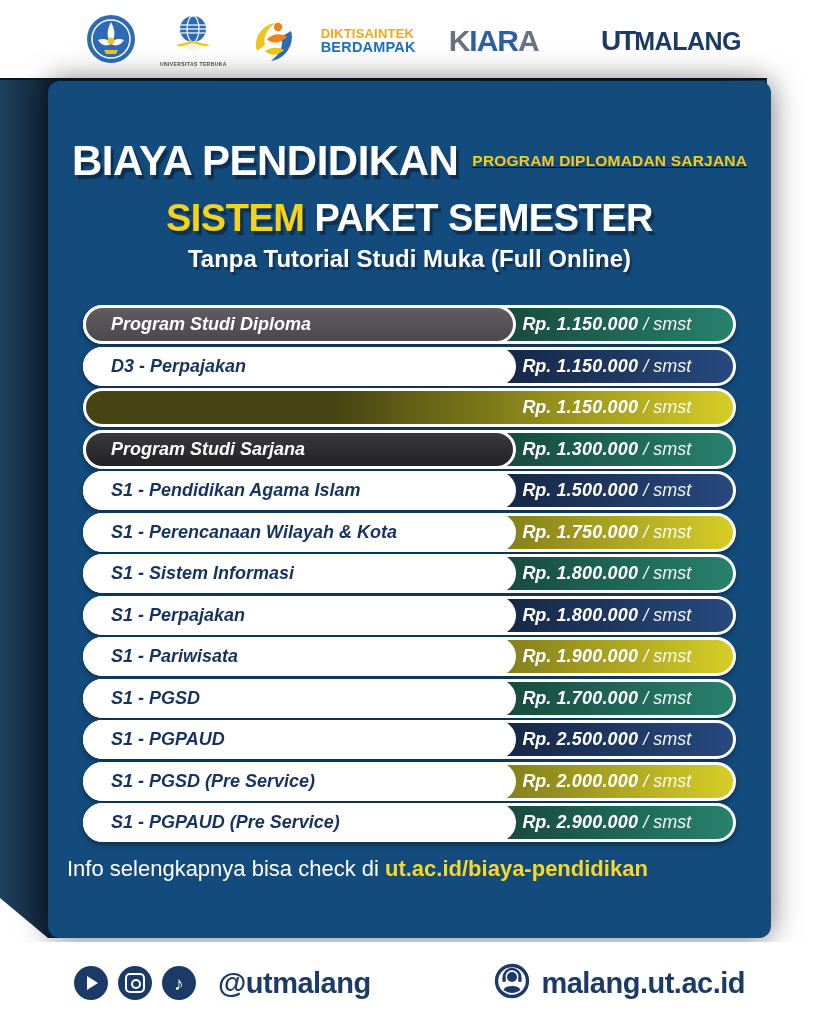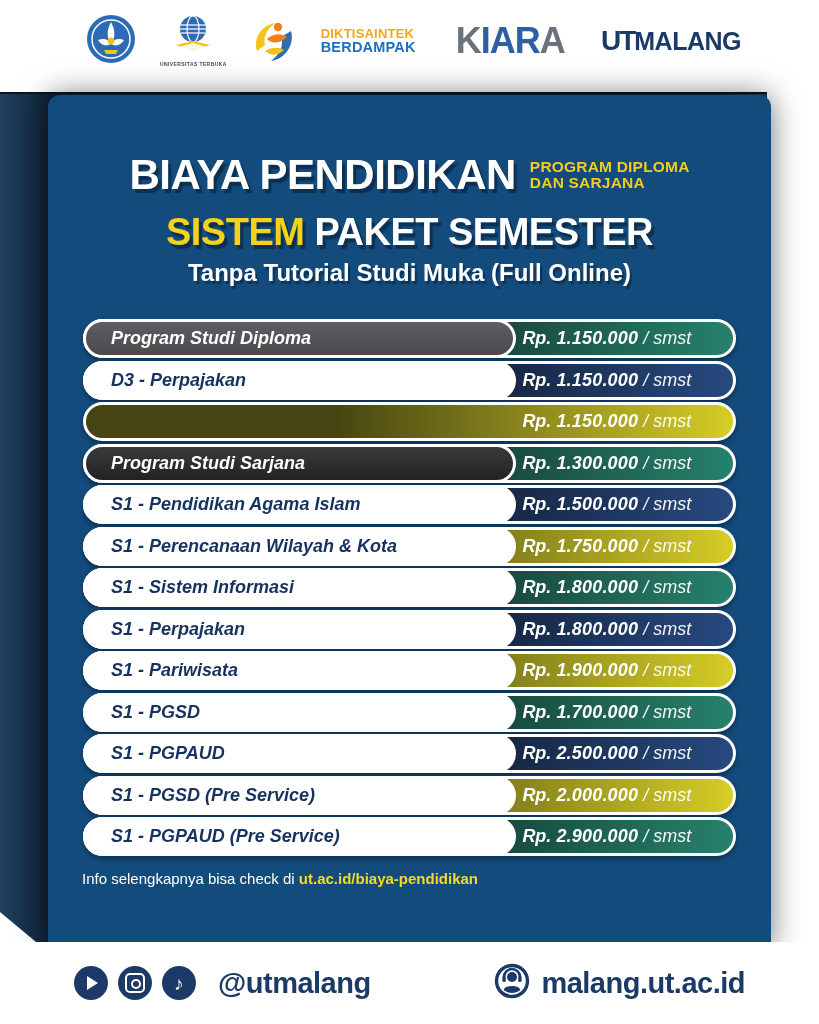--- a/index.html
+++ b/index.html
@@ -12,45 +12,45 @@
     position:absolute;top:0;left:0;width:819px;height:82px;background:#ffffff;
     display:flex;align-items:center;justify-content:space-between;
     padding:0 78px 0 86px;box-sizing:border-box;
   }
   .logo-group{display:flex;align-items:center;gap:24px;}
   .logo-stack{display:flex;flex-direction:column;align-items:center;gap:2px;}
   .logo-caption{font-size:5px;color:#4a4a4a;font-weight:700;letter-spacing:.4px;}
   .dikti-text{display:flex;flex-direction:column;line-height:1.02;margin-left:4px;}
   .dikti-l1{color:#F2A71B;font-weight:800;font-size:13px;letter-spacing:.2px;}
   .dikti-l2{color:#1E6FBE;font-weight:800;font-size:14.5px;letter-spacing:.2px;}
-  .kiara{font-weight:900;font-size:36px;letter-spacing:-1px;margin-left:16px;}
+  .kiara{font-weight:900;font-size:30px;letter-spacing:-1px;margin-left:9px;}
   .brand{display:flex;align-items:center;color:#1C3A67;}
   .brand-primary{font-weight:800;font-size:28px;letter-spacing:-2px;}
   .brand-secondary{font-weight:700;font-size:25px;letter-spacing:-.5px;}
   
   .main{
-    position:absolute;top:92px;left:0;width:767px;height:860px;
+    position:absolute;top:78px;left:0;width:767px;height:860px;
     background:linear-gradient(90deg,#20415F 0%,#0F2135 7%,#0B1D30 50%,#0F2135 93%,#20415F 100%);
     border-top:2px solid #0A1626;box-sizing:border-box;
   }
   .corner{position:absolute;bottom:0;width:48px;height:40px;background:#fff;}
   .corner.left{left:0;clip-path:polygon(0 0,100% 100%,0 100%);}
   .corner.right{right:0;clip-path:polygon(100% 0,100% 100%,0 100%);}
   .card{
     position:absolute;top:1px;left:48px;width:723px;height:857px;
     background:#134B7C;border-radius:12px;box-shadow:0 0 30px rgba(0,0,0,.55);
     box-sizing:border-box;
   }
   
   .hero{display:flex;align-items:center;justify-content:center;gap:14px;margin-top:56px;}
   .hero-title{
     color:#fff;font-weight:800;font-size:42px;letter-spacing:-.5px;
     text-shadow:3px 4px 1px rgba(8,20,38,.5);
   }
-  .hero-badge{display:flex;flex-direction:column;line-height:1.05;}
+  .hero-badge{display:flex;flex-direction:row;line-height:1.05;text-decoration:underline;}
   .hero-badge span{color:#F3CB22;font-weight:800;font-size:15.5px;letter-spacing:.2px;}
   .heading{
     text-align:center;margin-top:12px;font-weight:800;font-size:38px;letter-spacing:-.5px;
     color:#fff;text-shadow:3px 4px 1px rgba(8,20,38,.5);
   }
   .heading .accent{color:#F3D21E;}
   .subheading{
     text-align:center;margin-top:5px;color:#fff;font-weight:700;font-size:24px;
     text-shadow:2px 3px 1px rgba(8,20,38,.45);
   }
@@ -74,21 +74,21 @@
   .fee-row.label-dark .label-pill{background:linear-gradient(180deg,#3A393C,#222124);color:#fff;}
   .price{
     position:absolute;left:61%;right:0;top:0;bottom:0;
     display:flex;align-items:center;justify-content:center;gap:5px;
     color:#fff;font-style:italic;font-size:18px;white-space:nowrap;
   }
   .price .rp{font-weight:600;}
   .price b{font-weight:800;letter-spacing:.2px;}
   .price .per{font-weight:300;opacity:.95;}
   
-  .info{margin:14px 35px 0 34px;color:#fff;font-size:15px;font-weight:400;}
+  .info{margin:14px 35px 0 19px;color:#fff;font-size:22px;font-weight:400;}
   .info .link{color:#F5D828;font-weight:700;}
   
   .footer{
     position:absolute;bottom:0;left:0;width:819px;height:82px;background:#ffffff;
     display:flex;align-items:center;justify-content:space-between;
     padding:0 74px 0 74px;box-sizing:border-box;
   }
   .social{display:flex;align-items:center;gap:10px;}
   .social-circle{
     width:34px;height:34px;border-radius:50%;background:#1C3A67;

